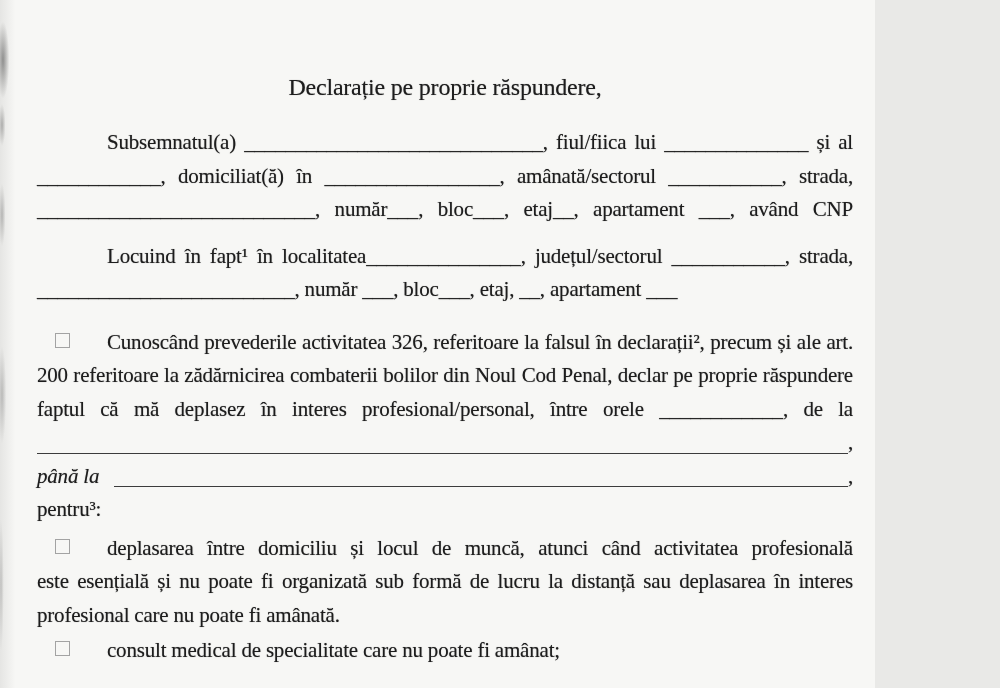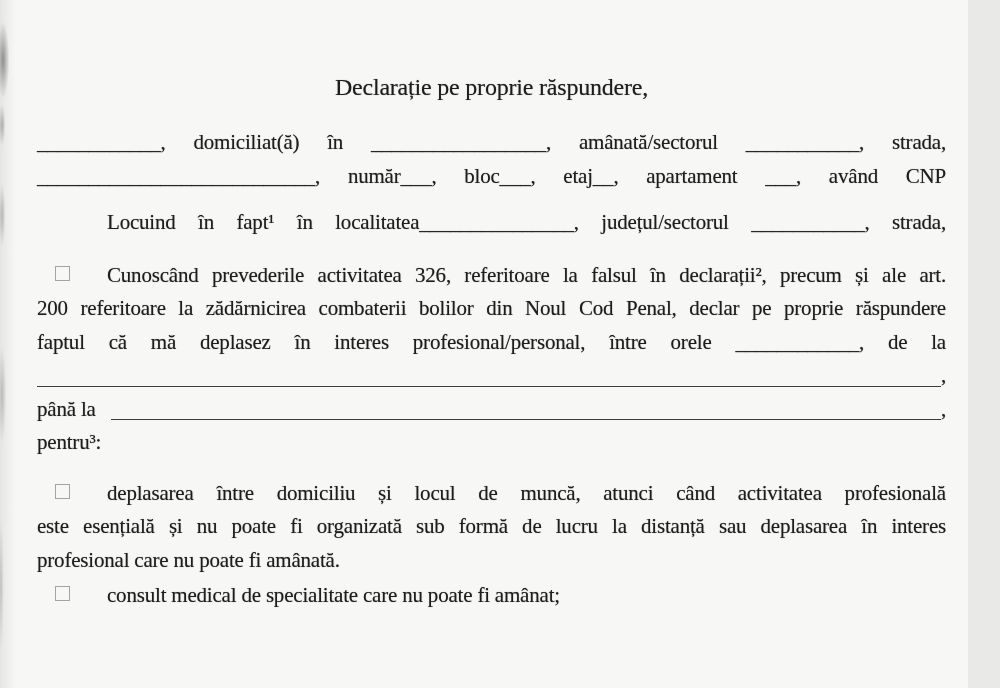--- a/index.html
+++ b/index.html
@@ -1,18 +1,18 @@
 <!DOCTYPE html>
 <html><head>
 <meta charset="utf-8">
 <style>
   html,body{margin:0;padding:0;background:#e9e9e7;}
   .page{
     position:relative;
-    width:968px;height:688px;
+    width:875px;height:688px;
     background:#f7f7f5;
     overflow:hidden;
     box-sizing:border-box;
     padding:0 22px 0 37px;
     font-family:"Liberation Serif","DejaVu Serif",serif;
     font-size:21px;
     letter-spacing:-0.2px;
     color:#1d1d1d;
     text-shadow:0 0 0.9px rgba(25,25,25,0.5);
   }
@@ -36,41 +36,43 @@
   .line.indent{padding-left:70px;}
   .cbline{position:relative;}
   .cbx{
     position:absolute;left:18px;top:7px;
     width:13px;height:13px;
     border:1.5px solid #a3a3a3;background:transparent;
     text-shadow:none;
   }
   .flexline{display:flex;align-items:flex-end;text-align:left;text-align-last:auto;}
   .fill{flex:1 1 auto;height:0;border-bottom:1.8px solid #3c3c3c;margin:0 0 6px 0;}
-  .pre{margin-right:15px;white-space:nowrap;}
+  .pre{margin-right:15px;white-space:nowrap;font-style:italic;}
   .p1{margin-top:24px;}
   .p2{margin-top:13px;}
   .p3{margin-top:19px;}
-  .p4{margin-top:17px;}
+  .p4{margin-top:5px;}
   .p5{margin-top:2px;}
 </style>
 </head>
 <body>
 
 <div class="page">
 
   <h1 class="title">Declarație pe proprie răspundere,</h1>
 
   <div class="para p1">
+    <div class="line j indent">Subsemnatul(a) _____________________________, fiul/fiica lui ______________ și al</div>
     <div class="line j">____________, domiciliat(ă) în _________________, amânată/sectorul ___________, strada,</div>
     <div class="line j">___________________________, număr___, bloc___, etaj__, apartament ___, având CNP</div>
   </div>
 
   <div class="para p2">
     <div class="line j indent">Locuind în fapt¹ în localitatea_______________, județul/sectorul ___________, strada,</div>
+    <div class="line">_________________________, număr ___, bloc___, etaj, __, apartament ___</div>
   </div>
 
   <div class="para p3">
     <div class="line j indent cbline">
       <span class="cbx"></span><span>Cunoscând prevederile activitatea 326, referitoare la falsul în declarații², precum și ale art.</span>
     </div>
     <div class="line j">200 referitoare la zădărnicirea combaterii bolilor din Noul Cod Penal, declar pe proprie răspundere</div>
     <div class="line j">faptul că mă deplasez în interes profesional/personal, între orele ____________, de la</div>
     <div class="line flexline">
       <span class="fill"></span>

